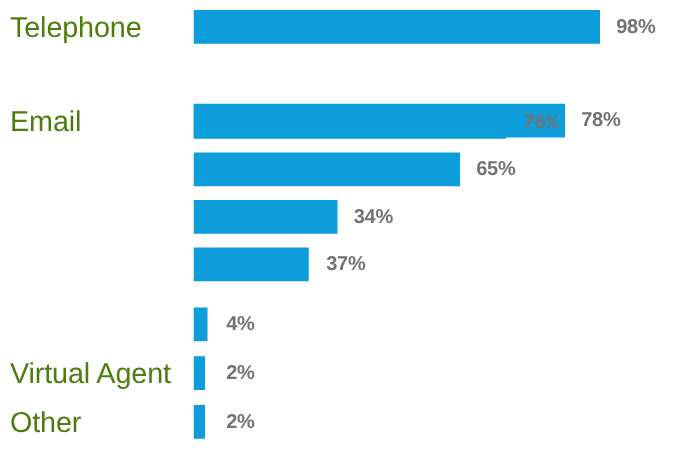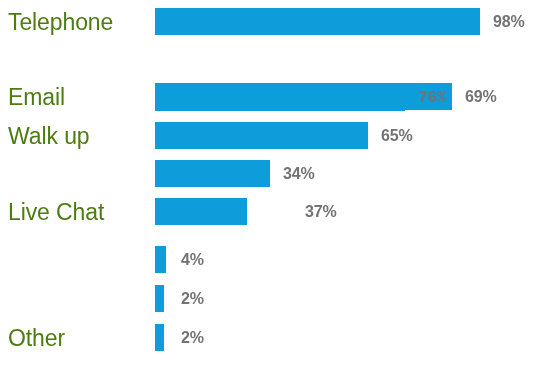--- a/index.html
+++ b/index.html
@@ -74,45 +74,44 @@
 
   <div id="rows-host">
       <div class="bar-row" style="top: 8px;">
         <div class="cat-label">Telephone</div>
         <div class="bar" style="width: 325px; background: rgb(13, 157, 219);"></div>
         <div class="value-label" style="left: 493px;">98%</div>
       </div>
       <div class="bar-row" style="top: 46px; margin-top: 37px;">
         <div class="cat-label">Email</div>
         <div class="bar" style="width: 297px; background: rgb(13, 157, 219);"></div>
-        <div class="value-label" style="left: 465px;">69%</div>
+        <div class="value-label" style="left: 465px;">78%</div>
       </div>
       <div class="bar-row" style="top: 84px;">
         <div class="bar" style="width: 250px; background: rgb(13, 157, 219);"></div>
         <div class="value-label" style="left: 418px; font-family: Liberation Mono, monospace;">76%</div>
       </div>
       <div class="bar-row" style="top: 122px;">
-        <div class="cat-label">Walk up</div>
         <div class="bar" style="width: 213px; background: rgb(13, 157, 219);"></div>
         <div class="value-label" style="left: 381px;">65%</div>
       </div>
       <div class="bar-row" style="top: 160px;">
         <div class="bar" style="width: 115px; background: rgb(13, 157, 219);"></div>
         <div class="value-label" style="left: 283px;">34%</div>
       </div>
       <div class="bar-row" style="top: 198px;">
-        <div class="cat-label">Live Chat</div>
         <div class="bar" style="width: 92px; background: rgb(13, 157, 219);"></div>
-        <div class="value-label" style="left: 261px; margin-left: 44px;">37%</div>
+        <div class="value-label" style="left: 261px;">37%</div>
       </div>
       <div class="bar-row" style="top: 246px;">
         <div class="bar" style="width: 11px; background: rgb(13, 157, 219);"></div>
         <div class="value-label" style="left: 181px;">4%</div>
       </div>
       <div class="bar-row" style="top: 285px;">
+        <div class="cat-label">Virtual Agent</div>
         <div class="bar" style="width: 9px; background: rgb(13, 157, 219);"></div>
         <div class="value-label" style="left: 181px;">2%</div>
       </div>
       <div class="bar-row" style="top: 324px;">
         <div class="cat-label">Other</div>
         <div class="bar" style="width: 9px; background: rgb(13, 157, 219);"></div>
         <div class="value-label" style="left: 181px;">2%</div>
       </div>
     </div>
 

